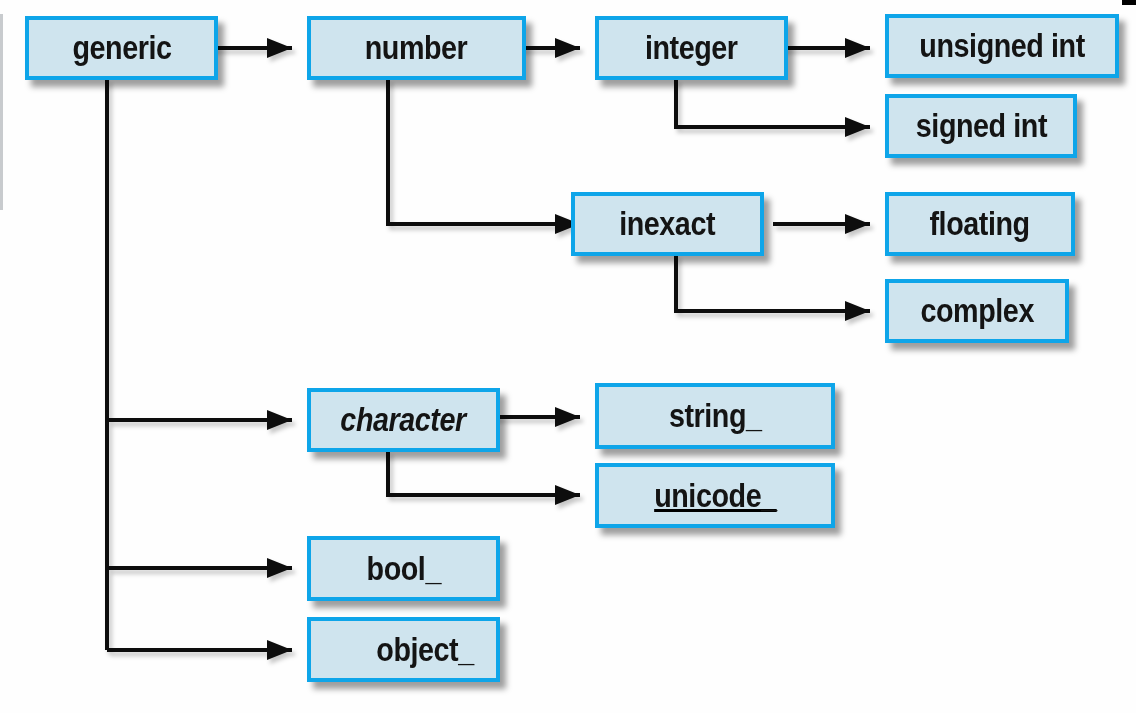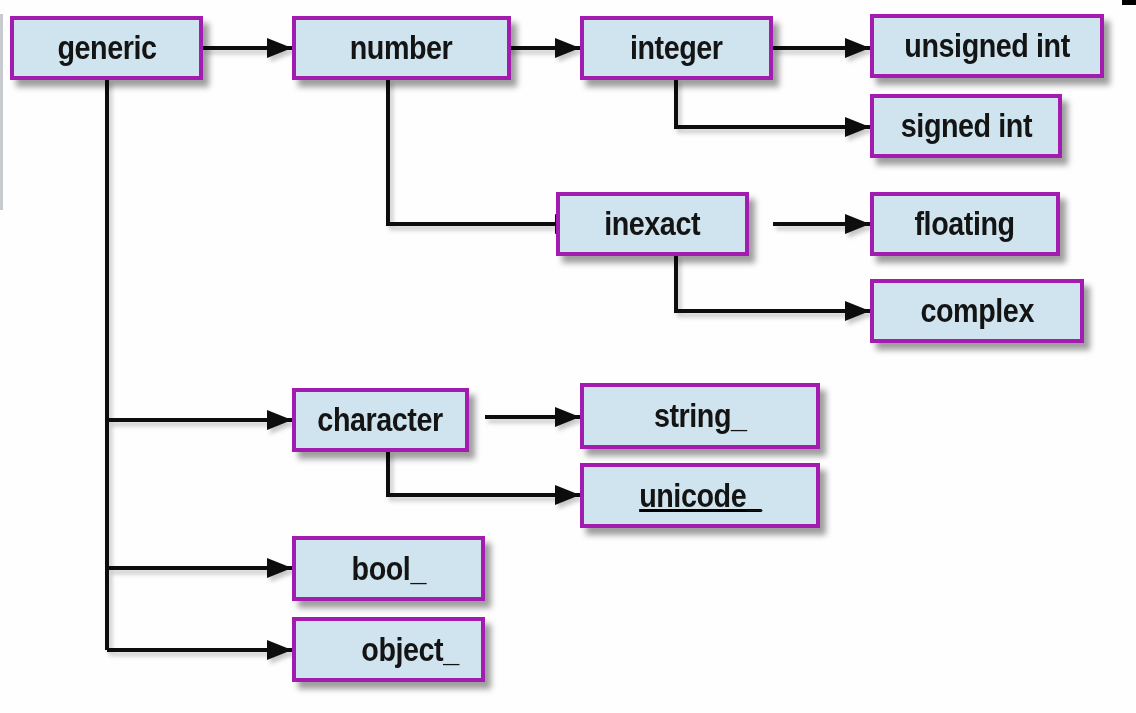--- a/index.html
+++ b/index.html
@@ -6,39 +6,40 @@
   body{
     width:1136px;height:713px;position:relative;overflow:hidden;
     background:#fefefe;
     font-family:"Liberation Sans",sans-serif;
   }
   .stage{position:absolute;left:0;top:0;width:1136px;height:713px;}
   .connectors{position:absolute;left:0;top:0;filter:drop-shadow(3px 4px 2px rgba(0,0,0,.22));}
   .box{
     position:absolute;box-sizing:border-box;
     background:#cfe4ee;
-    border:4px solid #a21caf;
+    border:4px solid #0ea5e9;
     display:flex;align-items:center;justify-content:center;
     box-shadow:6px 7px 6px rgba(0,0,0,.38);
+    margin-left:15px;
   }
   .box span{
     font-weight:bold;font-size:33px;color:#141414;
     letter-spacing:-0.5px;white-space:nowrap;
     transform:scaleX(.87);
   }
   
   .n-generic  {left:10px;  top:16px;  width:193px; height:64px;}
   .n-number   {left:292px; top:16px;  width:219px; height:64px;}
   .n-integer  {left:580px; top:16px;  width:193px; height:64px;}
   .n-unsigned {left:870px; top:14px;  width:234px; height:64px;}
   .n-signed   {left:870px; top:94px;  width:192px; height:64px;}
   .n-inexact  {left:556px; top:192px; width:193px; height:64px;}
   .n-floating {left:870px; top:192px; width:190px; height:64px;}
-  .n-complex  {left:870px; top:279px; width:214px; height:64px;}
-  .n-character{left:292px; top:388px; width:177px; height:64px;}
+  .n-complex  {left:870px; top:279px; width:184px; height:64px;}
+  .n-character{left:292px; top:388px; width:193px; height:64px;font-style:italic;}
   .n-string   {left:580px; top:383px; width:240px; height:66px;}
   .n-unicode  {left:580px; top:463px; width:240px; height:65px;text-decoration:underline;}
   .n-bool     {left:292px; top:536px; width:193px; height:65px;}
   .n-object   {left:292px; top:617px; width:193px; height:65px;padding-left:44px;}
 
   .edge{stroke:#0d0d0d;stroke-width:4;fill:none;}
   .corner-artifact{position:absolute;left:1122px;top:0;width:14px;height:5px;background:#000;}
   .page-edge-shading{position:absolute;left:0;top:14px;width:3px;height:196px;background:#9aa1a5;opacity:.55;}
 </style>
 </head>

